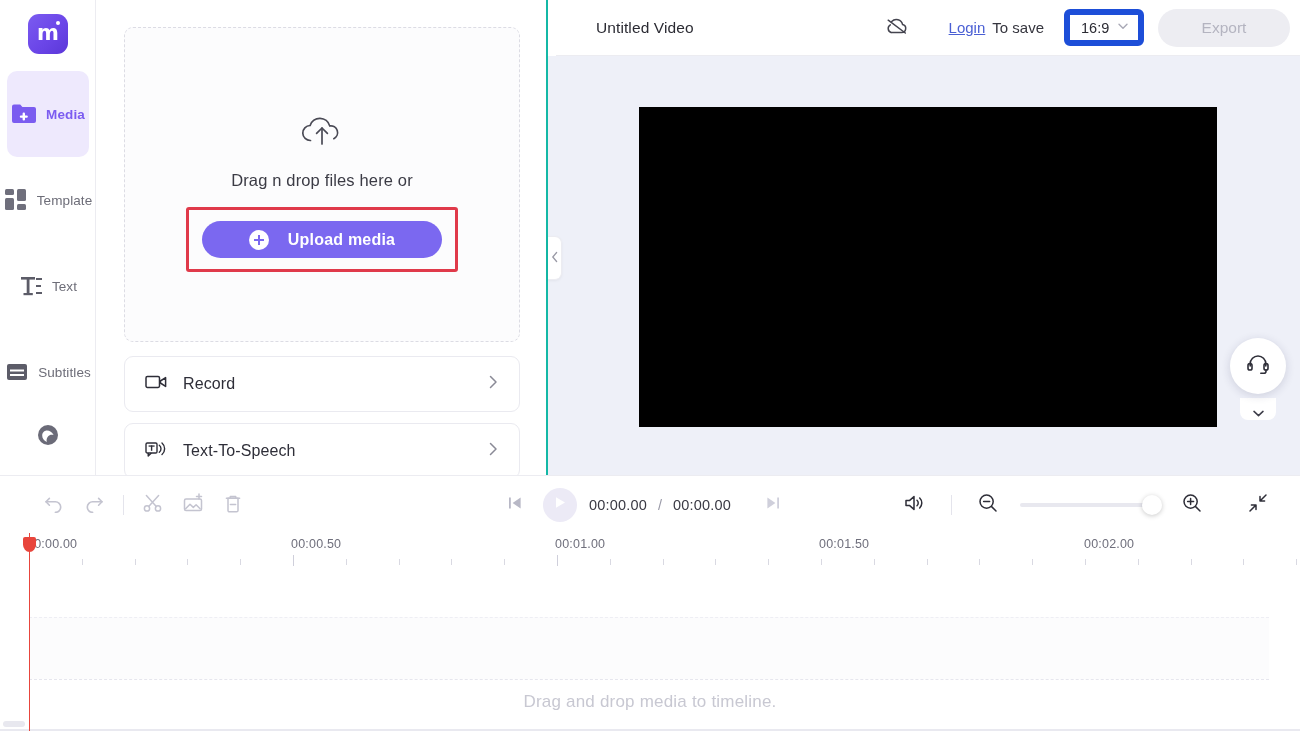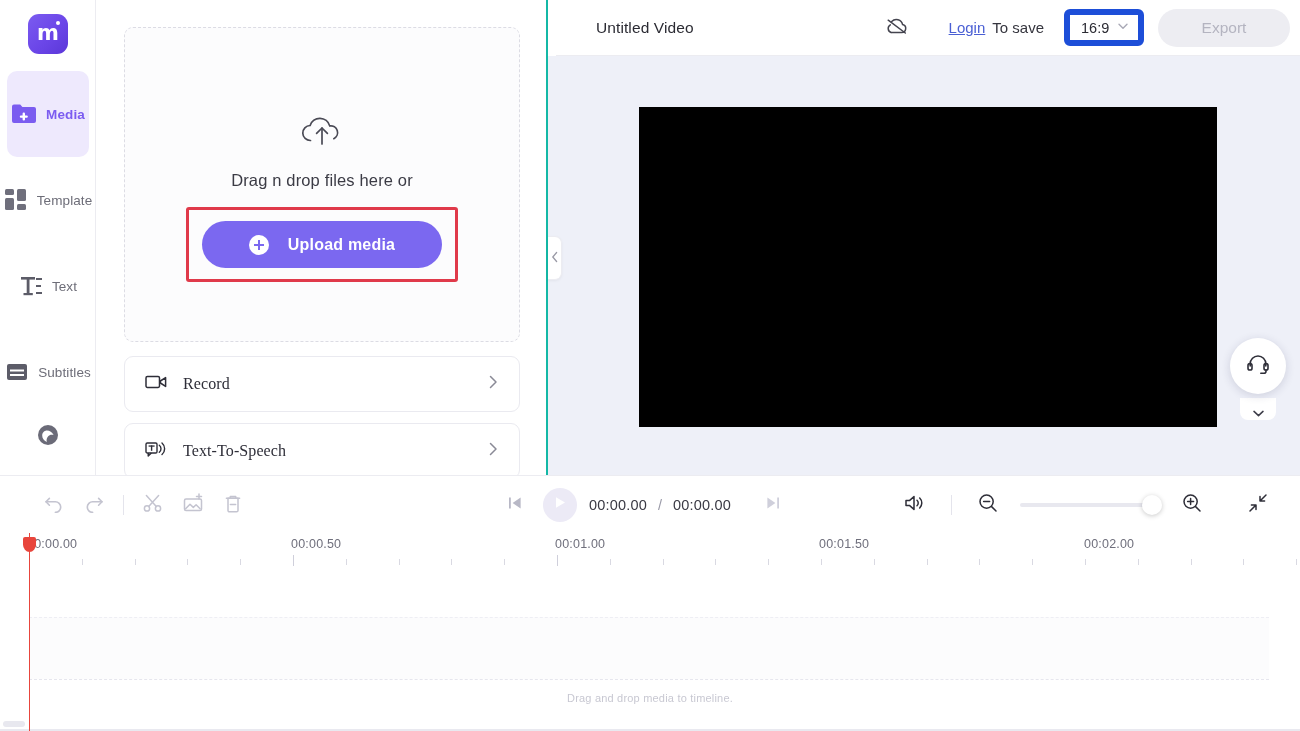--- a/index.html
+++ b/index.html
@@ -58,21 +58,21 @@
   }
   .dz-icon { margin-top:84px; }
   .dz-text {
     margin-top:15px; font-size:16.5px; color:#3b3b45; letter-spacing:.15px;
   }
   .upload-highlight {
     margin-top:17px; border:3px solid #e03a4a; border-radius:3px;
     padding:11px 13px; background:transparent;
   }
   .upload-btn {
-    width:240px; height:47px; border-radius:24px; border:none;
+    width:240px; height:37px; border-radius:24px; border:none;
     background:#7b68f0; color:#fff; cursor:pointer;
     display:flex; align-items:center; justify-content:center; gap:19px;
     font-size:16px; font-weight:700; font-family:"Liberation Sans", sans-serif;
     letter-spacing:.2px;
   }
   .plus-circ {
     width:20px; height:20px; border-radius:50%; background:#fff;
     display:flex; align-items:center; justify-content:center; flex:none;
   }
   .plus-circ:before {
@@ -82,21 +82,21 @@
     content:""; position:absolute; width:2px; height:10px; background:#7b68f0;
   }
   .plus-wrap { position:relative; width:20px; height:20px; display:flex; align-items:center; justify-content:center; }
 
   .list-row {
     position:absolute; left:28px; width:396px; height:56px;
     border:1px solid #eaeaf0; border-radius:9px; background:#fff;
     display:flex; align-items:center; padding:0 18px 0 20px; cursor:pointer;
   }
   .list-row .lr-label {
-    margin-left:16px; font-size:16px; color:#2e2e38; letter-spacing:.1px;font-family:Liberation Serif, serif;
+    margin-left:16px; font-size:16px; color:#2e2e38; letter-spacing:.1px;
   }
   .list-row .chev { margin-left:auto; }
   #row-record { top:356px; }
   #row-tts { top:423px; }
 
   
   .preview {
     position:absolute; left:548px; top:0; width:752px; height:475px;
     background:#ffffff;
   }
@@ -208,21 +208,21 @@
   .track-area {
     position:absolute; left:29px; top:84px; width:1240px; height:62px;
     background:#fcfcfd; border-top:1px dashed #eeeef4;
   }
   .track-drop {
     position:absolute; left:29px; top:146px; width:1240px; height:1px;
     border-top:1px dashed #e6e6ee;
   }
   .hint-text {
     position:absolute; left:0; top:692px; width:1300px; text-align:center;
-    font-size:11px; color:#c8c8d2; letter-spacing:.2px;
+    font-size:17px; color:#c8c8d2; letter-spacing:.2px;
   }
   .hscroll {
     position:absolute; left:3px; bottom:4px; width:22px; height:6px;
     background:#e8e8ef; border-radius:3px;
   }
   .bottom-edge {
     position:absolute; left:0; bottom:0; width:1300px; height:2px; background:#e9e9f0;
   }
 </style>
 </head>

